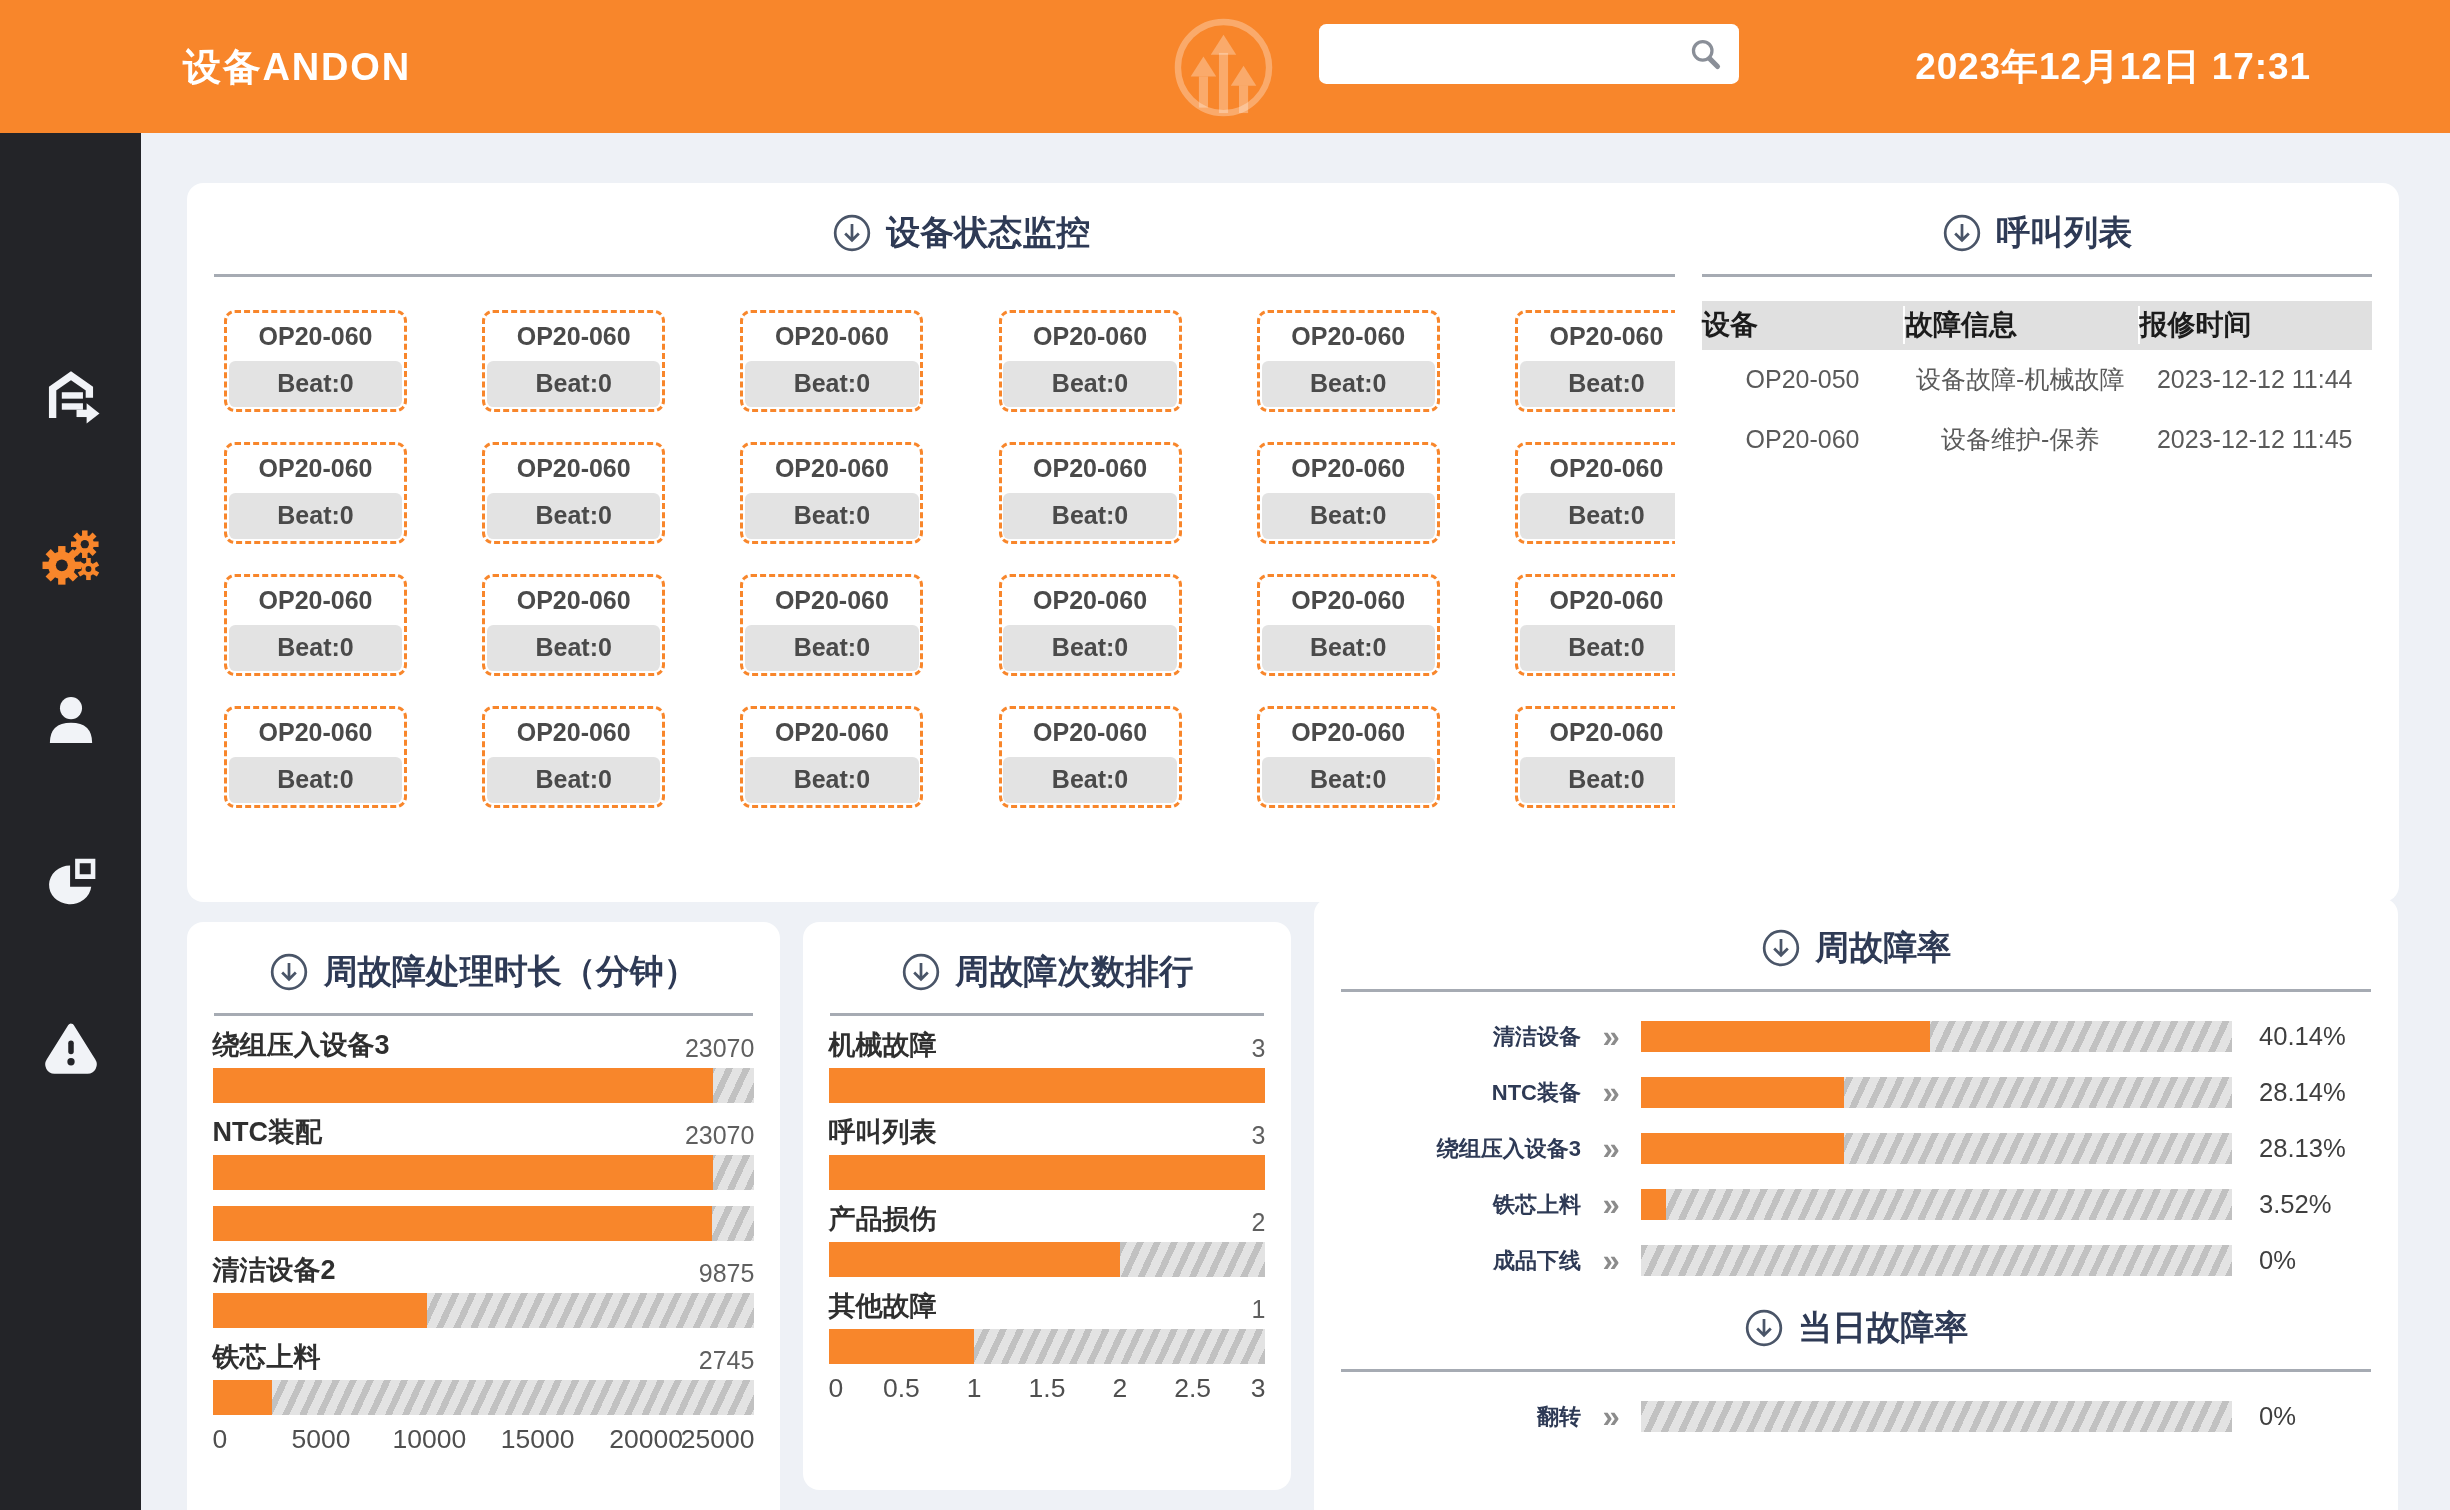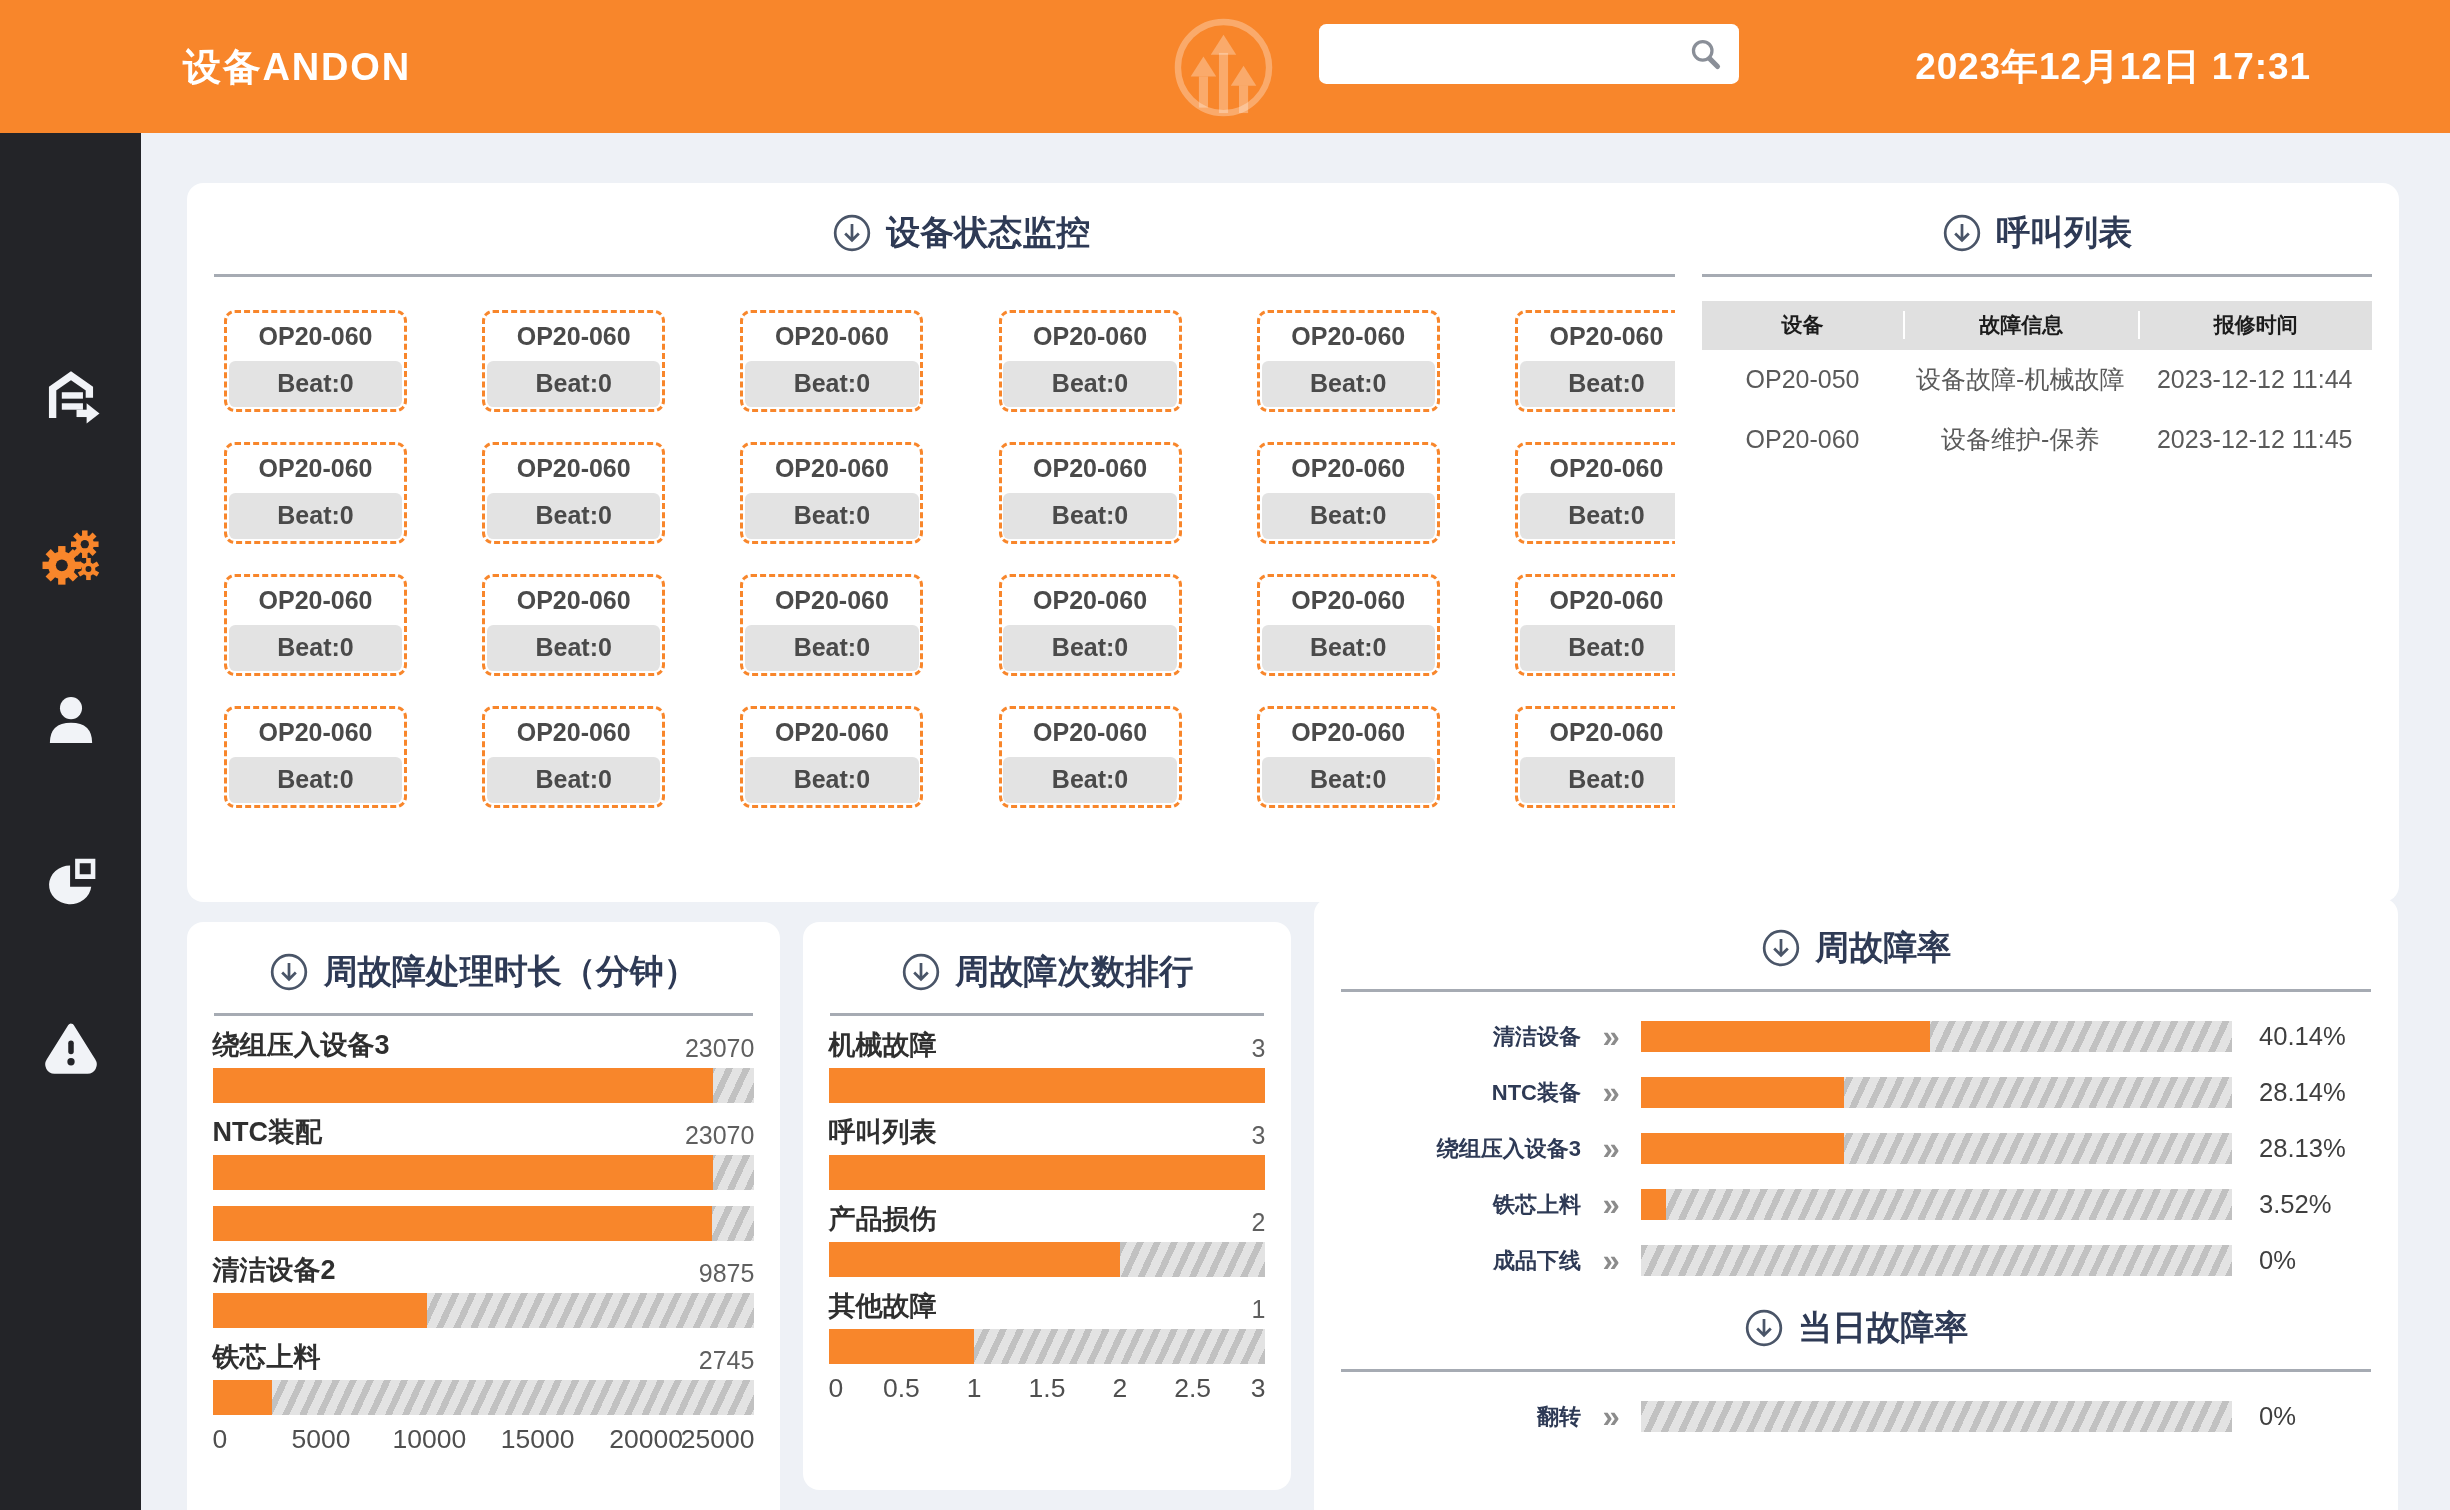--- a/index.html
+++ b/index.html
@@ -38,21 +38,21 @@
     row-gap:30px;padding:33px 37px 0;}
   .card{width:183px;height:102px;border:3.7px dashed #F8862B;border-radius:11px;background:#fff;
     box-sizing:border-box;display:flex;flex-direction:column;overflow:hidden;cursor:pointer;}
   .card-top{flex:1;display:flex;align-items:center;justify-content:center;
     font-size:25px;font-weight:bold;color:#4a4a4a;}
   .card-beat{height:46px;margin:0 1.8px 1.8px;background:#E3E3E3;border-radius:6.4px;
     display:flex;align-items:center;justify-content:center;font-size:25px;font-weight:bold;color:#4a4a4a;}
   
   .table{margin:24px 27px 0;}
   .thead{display:flex;background:#E0E0E0;height:49px;align-items:center;}
-  .th{font-size:21px;font-weight:bold;color:#1c1c1c;text-align:center;box-sizing:border-box;}
+  .th{font-size:28px;font-weight:bold;color:#1c1c1c;box-sizing:border-box;}
   .th+.th{border-left:2.7px solid #fff;}
   .trow{display:flex;height:60px;align-items:center;cursor:pointer;}
   .td{font-size:25px;color:#5a5a5a;text-align:center;}
   .c0{width:30%;} .c1{width:35%;} .c2{width:35%;}
   
   .hchart{padding:0 25.6px;}
   .hrow{margin-top:16.4px;}
   .lbl-line{display:flex;justify-content:space-between;align-items:flex-end;height:31px;}
   .hlabel{font-size:27px;font-weight:bold;color:#2f2f2f;}
   .hvalue{font-size:25px;color:#5f5f5f;}

